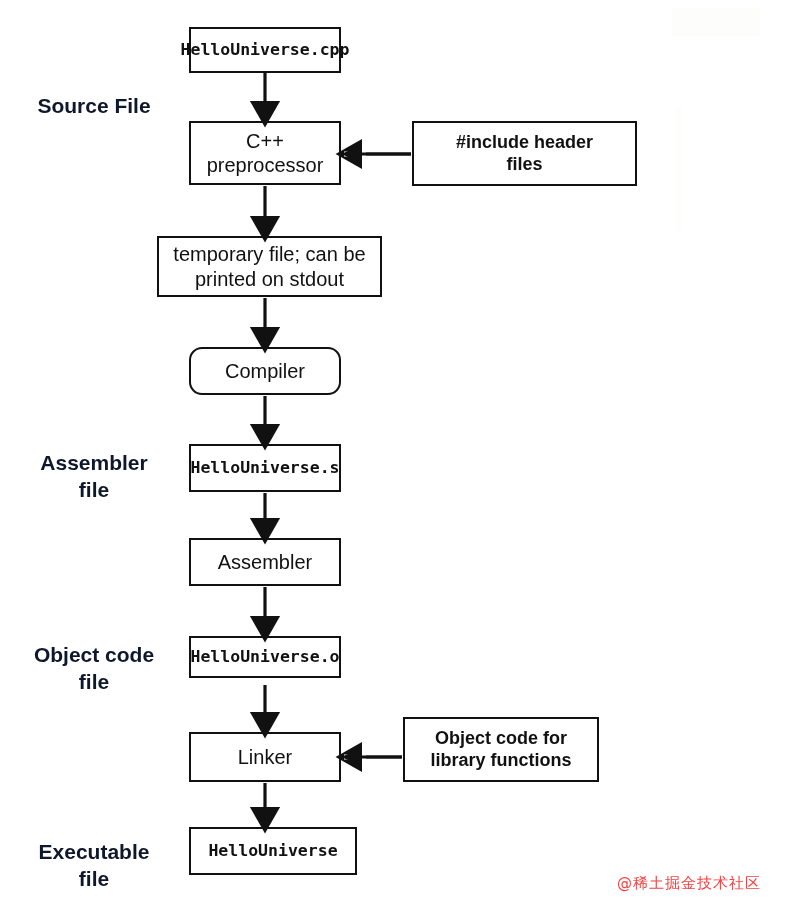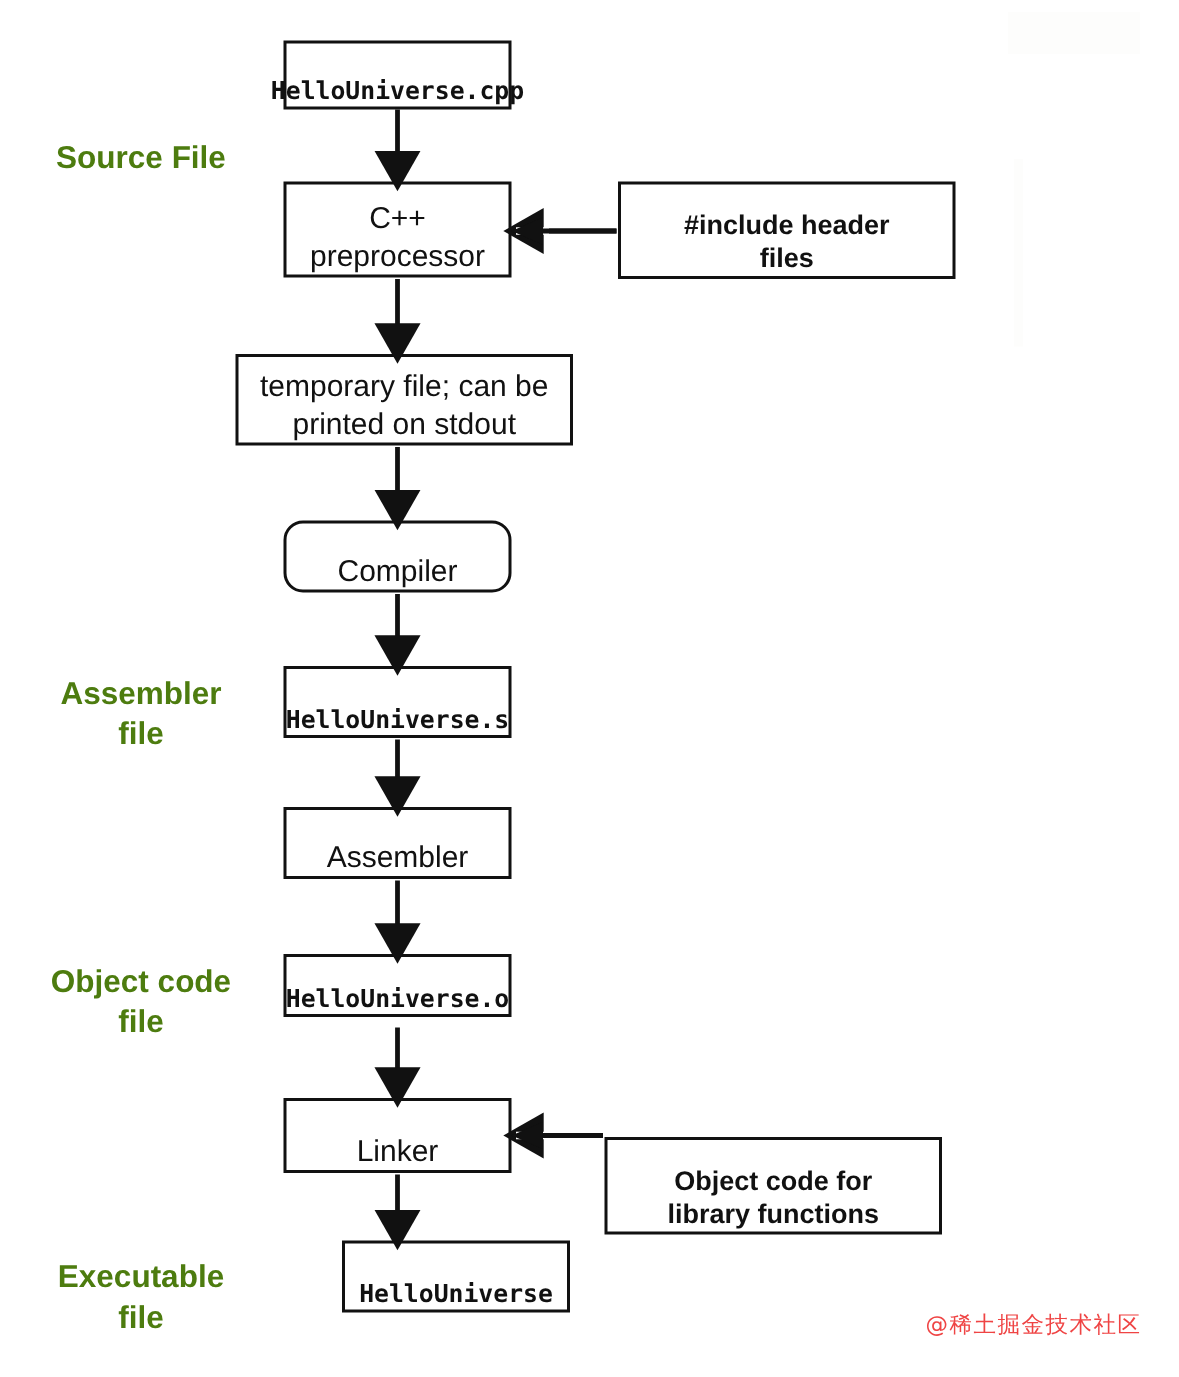--- a/index.html
+++ b/index.html
@@ -20,21 +20,21 @@
     overflow: hidden;
   }
 
   
   .node {
     position: absolute;
     box-sizing: border-box;
     border: 2.5px solid #111111;
     background: #ffffff;
     display: flex;
-    align-items: flex-end;
+    align-items: center;
     justify-content: center;
     text-align: center;
     line-height: 1.22;
   }
   .node .txt {
     display: block;
     padding: 0 6px;
     white-space: pre-line;
   }
   
@@ -57,21 +57,21 @@
     font-size: 18px;
   }
 
   
   .stage-label {
     position: absolute;
     font-family: "Liberation Sans", sans-serif;
     font-weight: 700;
     font-size: 21px;
     line-height: 1.3;
-    color: #4d7c0f;
+    color: #0f172a;
     text-align: center;
     white-space: pre-line;
   }
 
   
   .connector {
     position: absolute;
     pointer-events: none;
   }
   .connector svg { display: block; overflow: visible; }
@@ -143,26 +143,26 @@
   </div>
 
   <div class="node mono" style="left:189px; top:636px; width:152px; height:42px;">
     <span class="txt">HelloUniverse.o</span>
   </div>
 
   <div class="node sans" style="left:189px; top:732px; width:152px; height:50px;">
     <span class="txt">Linker</span>
   </div>
 
-  <div class="node bold" style="left:403px; top:758px; width:225px; height:65px;">
+  <div class="node bold" style="left:403px; top:717px; width:196px; height:65px;">
     <span class="txt">Object code for
 library functions</span>
   </div>
 
-  <div class="node mono" style="left:189px; top:827px; width:152px; height:48px;margin-left:39px;">
+  <div class="node mono" style="left:189px; top:827px; width:168px; height:48px;">
     <span class="txt">HelloUniverse</span>
   </div>
 
   <div class="connector" style="left:0; top:0; width:786px; height:918px;">
     <svg width="786" height="918" viewBox="0 0 786 918" xmlns="http://www.w3.org/2000/svg">
       <defs>
         <marker id="arrowDown" markerWidth="12" markerHeight="12" refX="4.2" refY="6" orient="auto" markerUnits="strokeWidth">
           <path d="M0,1.2 L8.4,6 L0,10.8 z" fill="#111111"></path>
         </marker>
       </defs>

